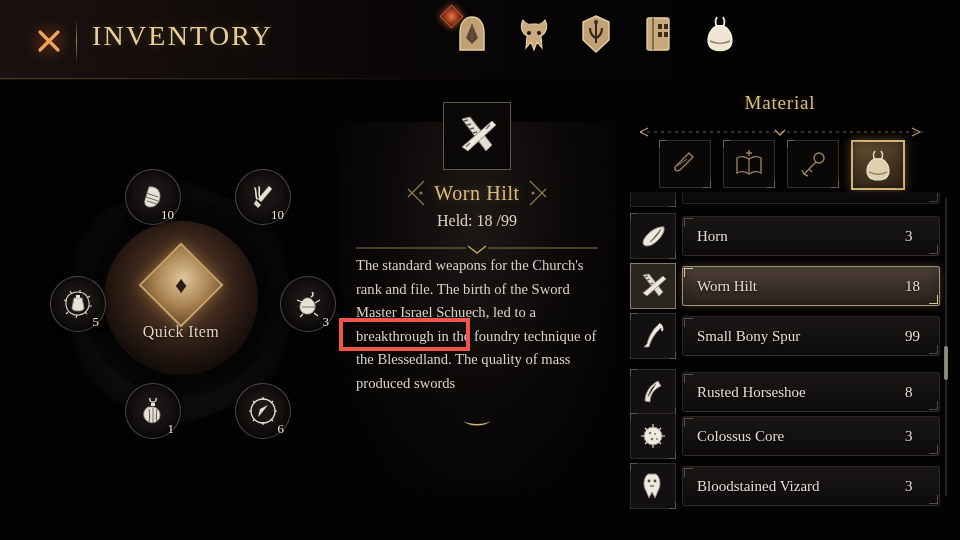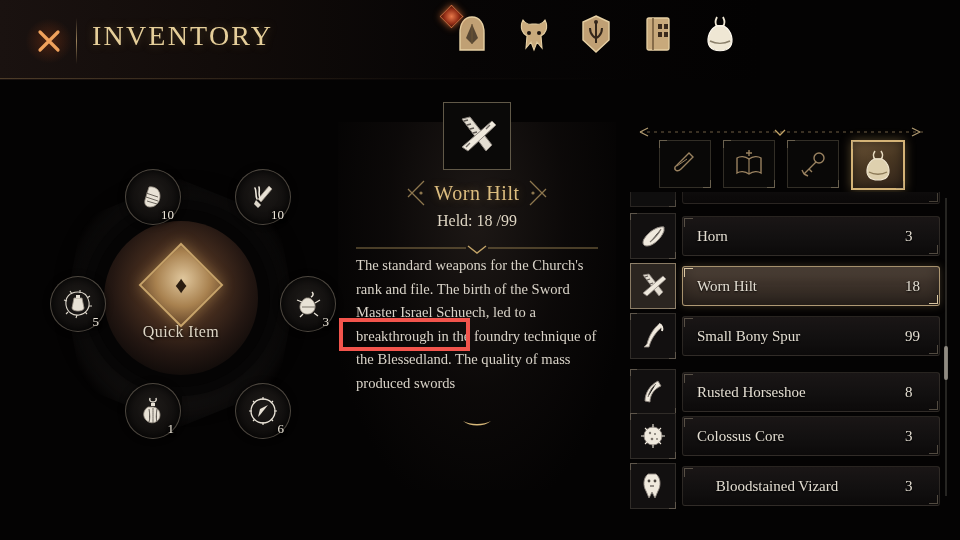--- a/index.html
+++ b/index.html
@@ -568,20 +568,21 @@
       <svg width="34" height="12" viewBox="0 0 34 12">
         <path d="M3 3 C10 9 24 9 31 3 C24 7 10 7 3 3 Z" fill="#d8b87a"></path>
       </svg>
     </div>
   </div>
 
   <div id="annotation-box"></div>
 
   <div id="right">
 
+    <div id="material-heading">Material</div>
 
     <div id="cat-arrows">
       <svg width="300" height="12" viewBox="0 0 300 12">
         <path d="M10 6 L296 6" stroke="#6e5f44" stroke-width="1" stroke-dasharray="3 4"></path>
         <path d="M10 6 L18 2 M10 6 L18 10" stroke="#b09a70" stroke-width="1.3" fill="none"></path>
         <path d="M290 6 L282 2 M290 6 L282 10" stroke="#b09a70" stroke-width="1.3" fill="none"></path>
         <path d="M145 4 L150 9 L155 4" stroke="#c2a367" stroke-width="1.3" fill="none"></path>
       </svg>
     </div>
 
@@ -689,21 +690,21 @@
             <circle cx="20" cy="19" r="0.9" fill="#7a736b"></circle>
             <path d="M16 4 L16 7 M28 16 L25 16 M16 28 L16 25 M4 16 L7 16 M8 8 L10 10 M24 8 L22 10 M24 24 L22 22 M8 24 L10 22" stroke="#efe9dd" stroke-width="1.1"></path>
           </svg>
         </div>
         <div class="row-body">
           <span class="row-name">Colossus Core</span>
           <span class="row-count">3</span>
         </div>
       </div>
 
-      <div class="row" style="top:272px;text-align:center;">
+      <div class="row" style="top:272px;">
         <div class="row-icon">
           <svg width="32" height="32" viewBox="0 0 32 32">
             <path d="M11 4 C6 8 6 16 9 21 L12 28 L15 22 L18 28 L21 21 C24 16 24 8 19 4 Z" fill="#efe9dd" stroke="#8e8780" stroke-width=".9"></path>
             <circle cx="12" cy="11" r="1.4" fill="#4a443e"></circle>
             <circle cx="18" cy="11" r="1.4" fill="#4a443e"></circle>
             <path d="M13 16 L17 16" stroke="#4a443e" stroke-width="1.1"></path>
           </svg>
         </div>
         <div class="row-body">
           <span class="row-name">Bloodstained Vizard</span>

